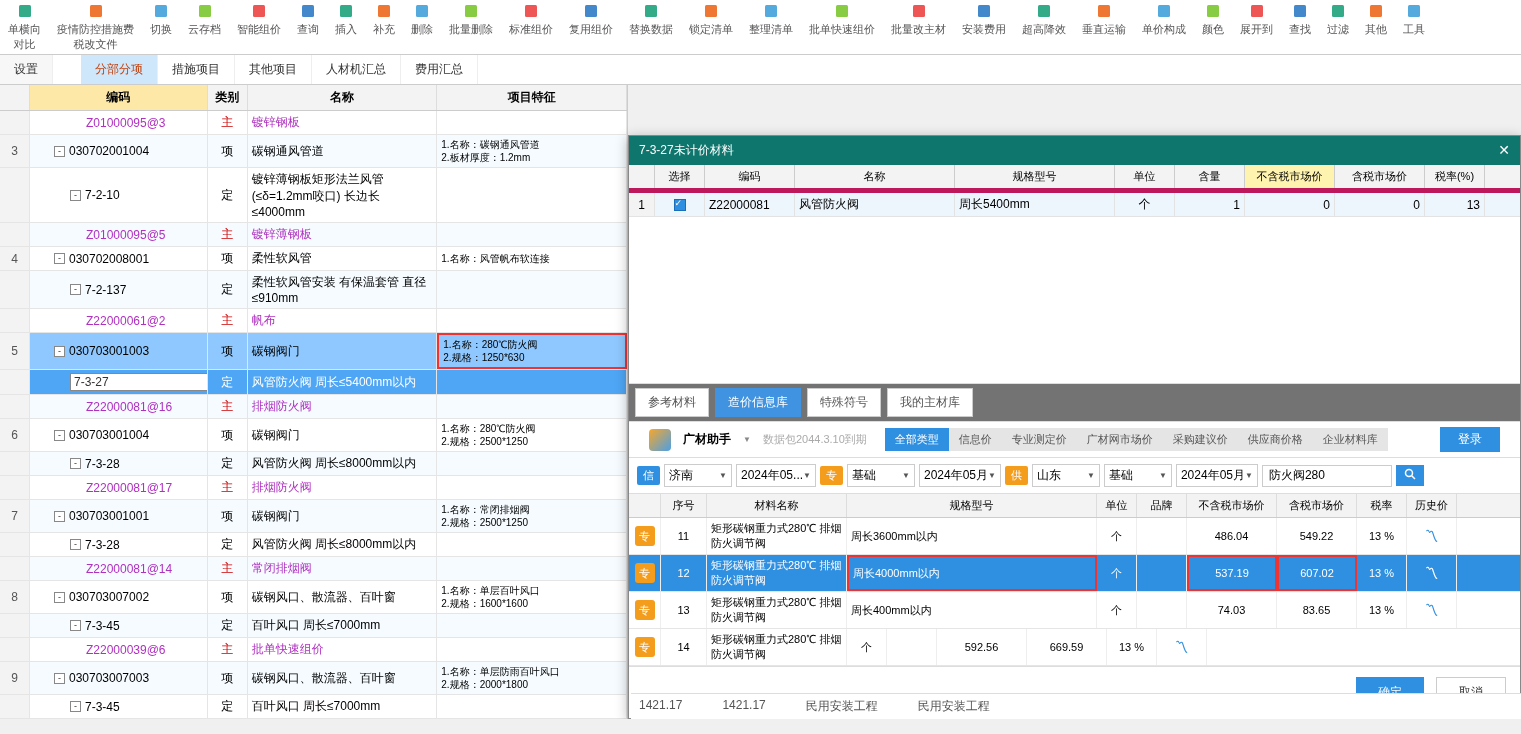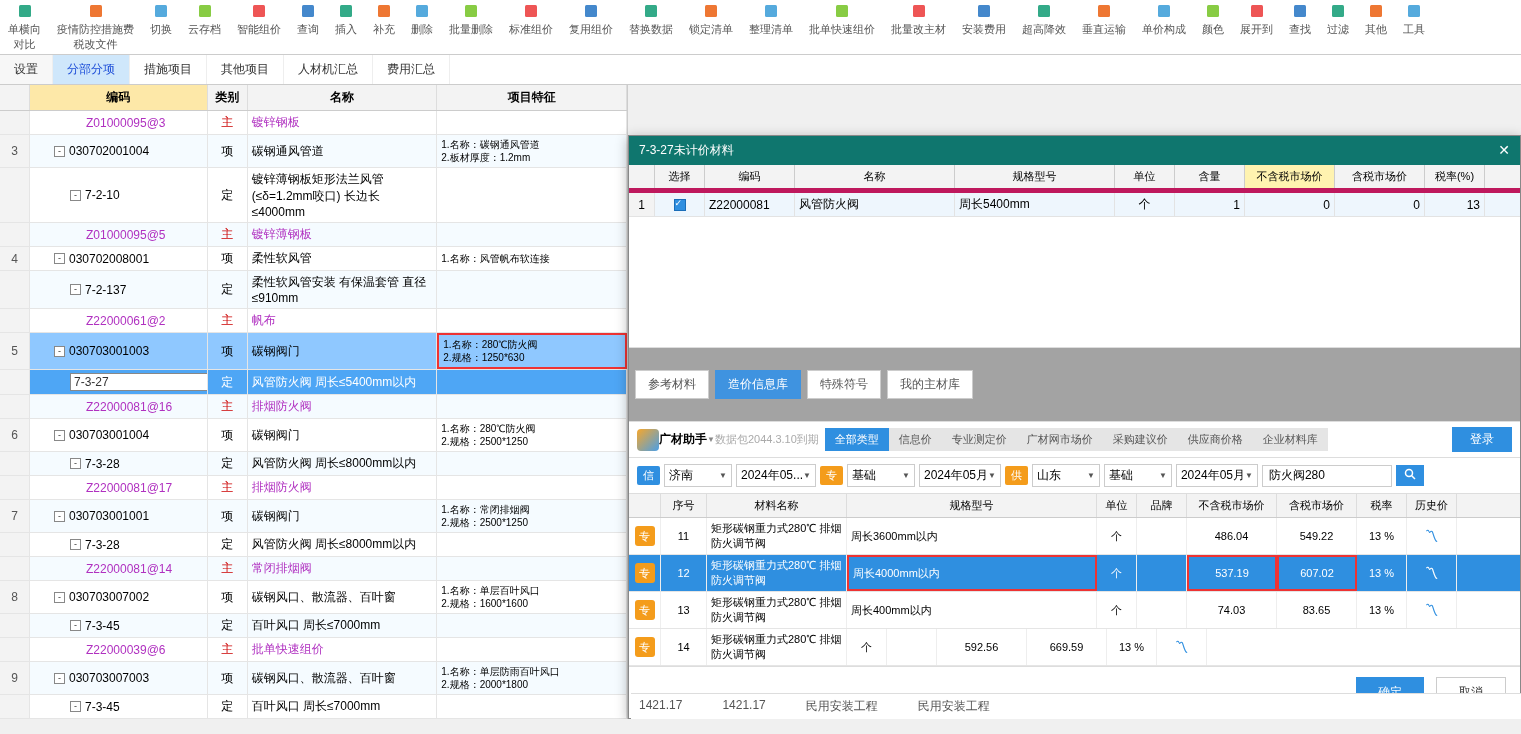--- a/index.html
+++ b/index.html
@@ -4,21 +4,21 @@
 <style>
 *{box-sizing:border-box;font-family:"Microsoft YaHei",Arial,sans-serif;font-size:12px;}
 body{margin:0;background:#f0f0f0;overflow:hidden;}
 .ribbon{background:#fff;display:flex;border-bottom:1px solid #ccc;padding:2px 0;}
 .ribbon-item{display:flex;flex-direction:column;align-items:center;padding:0 8px;color:#333;cursor:pointer;}
 .ribbon-item svg{width:18px;height:18px;margin-bottom:2px;}
 .ribbon-item span{font-size:11px;color:#555;}
 .ribbon-sub{font-size:10px;color:#888;}
 .tabs{background:#fff;display:flex;border-bottom:1px solid #ccc;}
 .tab{padding:6px 14px;border-right:1px solid #eee;cursor:pointer;color:#333;}
-.tab.active{background:#cfe7fb;color:#1d4ed8;}
+.tab.active{background:#cfe7fb;color:#c2410c;margin-left:28px;}
 .main{display:flex;height:calc(100vh - 100px);position:relative;}
 .left-pane{flex:0 0 628px;background:#fff;border-right:1px solid #ccc;overflow:auto;position:relative;}
 .collapse-btn{position:absolute;left:6px;top:70px;width:18px;height:24px;border:1px solid #ccc;background:#fff;text-align:center;line-height:22px;color:#888;cursor:pointer;font-size:10px;}
 .grid-head{display:flex;background:#f7f7f7;border-bottom:1px solid #ccc;font-weight:bold;}
 .gh{border-right:1px solid #ddd;text-align:center;padding:4px 2px;background:#f3f3f3;}
 .gh.code{background:#fde8a8;}
 .row{display:flex;border-bottom:1px solid #e5e5e5;min-height:24px;align-items:stretch;}
 .row.even{background:#f5fbff;}
 .row.sel{background:#8fc8ff;}
 .row.editing{background:#4ea6f5;color:#fff;}
@@ -38,24 +38,24 @@
 .dlg-title{background:#0f766e;color:#fff;padding:6px 10px;display:flex;justify-content:space-between;}
 .dlg-close{cursor:pointer;font-size:14px;}
 .dlg-grid-head{display:flex;background:#f3f3f3;border-bottom:5px solid #be185d;}
 .dgh{border-right:1px solid #ccc;text-align:center;padding:4px 2px;font-size:11px;}
 .dgh.hi{background:#fff3b0;}
 .dlg-row{display:flex;border-bottom:1px solid #e3e3e3;min-height:22px;background:#eef6fd;}
 .dc{border-right:1px solid #e3e3e3;padding:3px 4px;display:flex;align-items:center;}
 .chk{width:12px;height:12px;background:#2f8fe0;border:1px solid #1a6db8;position:relative;}
 .chk::after{content:"✓";color:#fff;font-size:9px;position:absolute;left:0;top:-2px;}
 .dlg-mid{flex:1;background:#fff;}
-.sub-tabs{display:flex;background:#a3a3a3;border-top:1px solid #ddd;border-bottom:1px solid #ddd;padding:22px 6px;gap:6px;}
+.sub-tabs{display:flex;background:#737373;border-top:1px solid #ddd;border-bottom:1px solid #ddd;padding:4px 6px;gap:6px;}
 .sub-tab{padding:5px 12px;border:1px solid #ccc;background:#fff;cursor:pointer;color:#555;}
 .sub-tab.active{background:#3f93e0;color:#fff;border-color:#3f93e0;}
-.helper-bar{display:flex;align-items:center;padding:5px 8px;gap:0;border-bottom:1px solid #ddd;background:#fff;}
+.helper-bar{display:flex;align-items:center;padding:5px 20px;gap:12px;border-bottom:1px solid #ddd;background:#fff;}
 .helper-logo{width:22px;height:22px;background:linear-gradient(135deg,#f7a72b,#4b9fe6);border-radius:4px;}
 .helper-tab{padding:4px 10px;background:#2f8fe0;color:#fff;cursor:pointer;font-size:11px;}
 .helper-tab.ghost{background:#e5e5e5;color:#555;}
 .login-btn{margin-left:auto;background:#2f8fe0;color:#fff;padding:4px 18px;cursor:pointer;}
 .filter-bar{display:flex;align-items:center;gap:4px;padding:6px 8px;border-bottom:1px solid #ddd;background:#fff;}
 .pill{color:#fff;border-radius:2px;padding:2px 6px;font-size:11px;}
 .pill.blue{background:#2f8fe0;}
 .pill.orange{background:#f49c1b;}
 .sel-box{border:1px solid #ccc;padding:2px 4px;min-width:68px;display:flex;justify-content:space-between;align-items:center;background:#fff;cursor:pointer;font-size:11px;}
 .sel-box .arr{font-size:8px;color:#555;}

